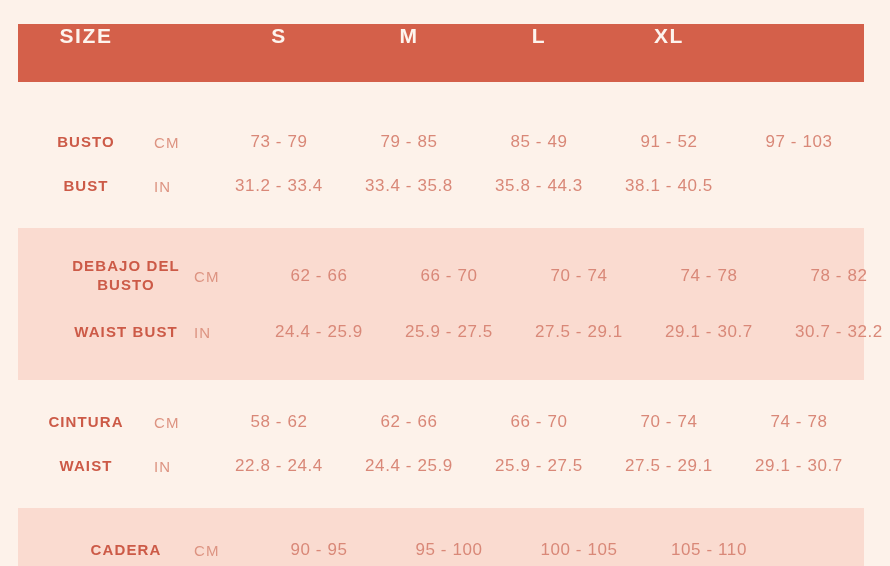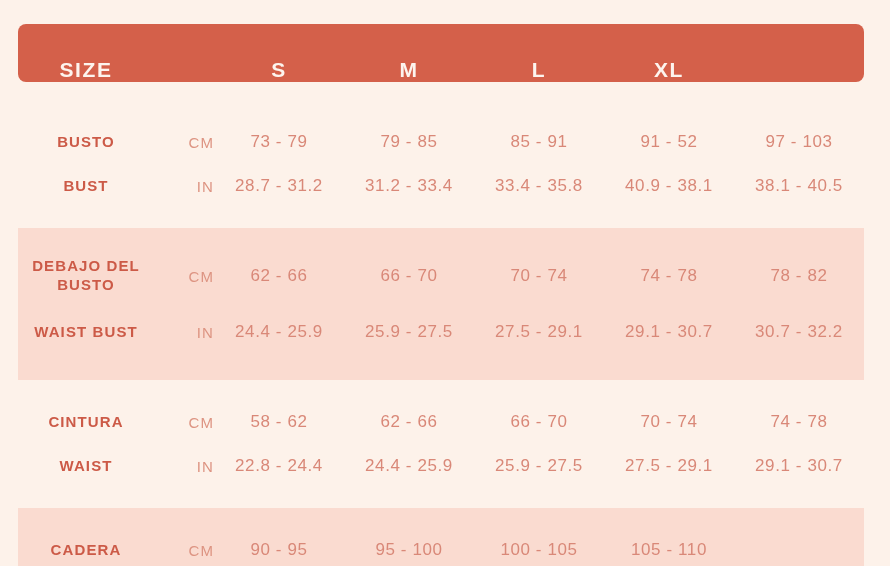--- a/index.html
+++ b/index.html
@@ -26,24 +26,23 @@
   .table {
     position: absolute;
     left: 18px;
     top: 24px;
     width: 846px;
   }
 
   
   .header-row {
     display: flex;
-    align-items: flex-end;
+    align-items: flex-start;
     height: 58px;
     background: #D4604A;
-    border-radius: 8px;
   }
   .header-cell {
     color: #FDF4EE;
     font-size: 21px;
     font-weight: bold;
     letter-spacing: 1.6px;
     text-align: center;
   }
 
   
@@ -55,20 +54,21 @@
   .header-row .c-label { width: 136px; flex: 0 0 136px; }
   .header-row .c-unit  { width: 60px;  flex: 0 0 60px;  }
   .header-row .c-size  { width: 130px; flex: 0 0 130px; }
 
   
   .row {
     position: relative;
   }
   .row.shaded {
     background: #FADBD0;
+    padding-left: 40px;
   }
   .row-spacer { height: 18px; }
 
   .line {
     display: flex;
     align-items: center;
   }
 
   .label-cell {
     color: #CC5A47;
@@ -76,21 +76,21 @@
     font-weight: bold;
     letter-spacing: 1.1px;
     text-align: center;
     line-height: 1.25;
   }
   .unit-cell {
     color: #DD9482;
     font-size: 15px;
     font-weight: normal;
     letter-spacing: 1.1px;
-    text-align: right;
+    text-align: left;
   }
   .value-cell {
     color: #D98878;
     font-size: 17px;
     font-weight: normal;
     letter-spacing: 0.6px;
     text-align: center;
     white-space: nowrap;
   }
 
@@ -117,31 +117,30 @@
 
     <div class="row-spacer"></div>
 
     <div class="row">
       <div class="r-pad-top"></div>
       <div class="line line-h">
         <div class="label-cell c-label">BUSTO</div>
         <div class="unit-cell c-unit">CM</div>
         <div class="value-cell c-size">73 - 79</div>
         <div class="value-cell c-size">79 - 85</div>
-        <div class="value-cell c-size">85 - 91</div>
+        <div class="value-cell c-size">85 - 49</div>
         <div class="value-cell c-size">91 - 52</div>
         <div class="value-cell c-size">97 - 103</div>
       </div>
       <div class="line line-h">
         <div class="label-cell c-label">BUST</div>
         <div class="unit-cell c-unit">IN</div>
-        <div class="value-cell c-size">28.7 - 31.2</div>
         <div class="value-cell c-size">31.2 - 33.4</div>
         <div class="value-cell c-size">33.4 - 35.8</div>
-        <div class="value-cell c-size">40.9 - 38.1</div>
+        <div class="value-cell c-size">35.8 - 44.3</div>
         <div class="value-cell c-size">38.1 - 40.5</div>
       </div>
       <div class="r-pad-bottom"></div>
     </div>
 
     <div class="row shaded">
       <div class="r-pad-top"></div>
       <div class="line line-h-tall">
         <div class="label-cell c-label">DEBAJO DEL BUSTO</div>
         <div class="unit-cell c-unit">CM</div>

